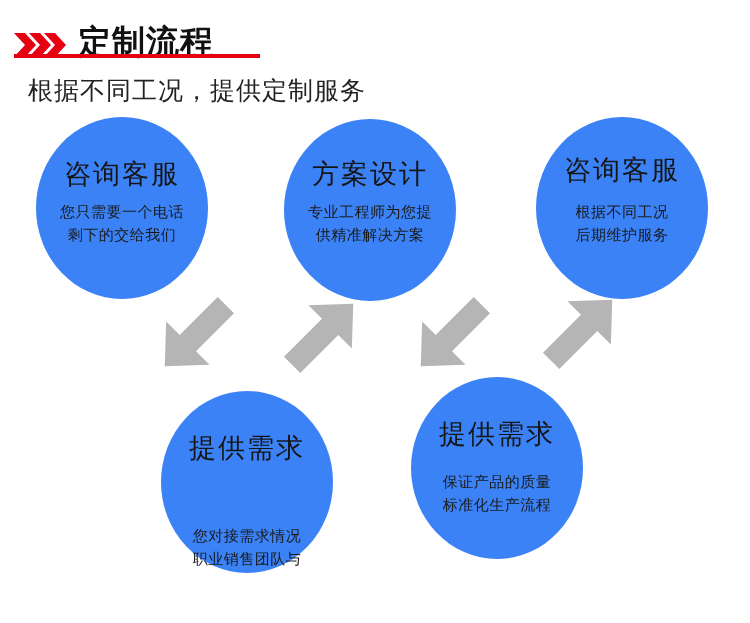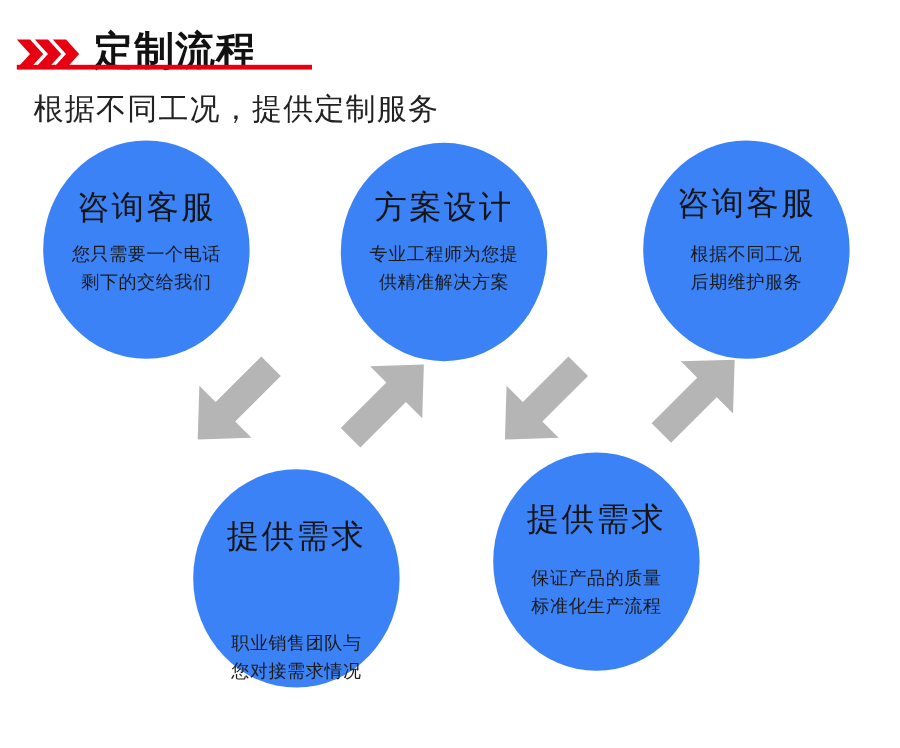--- a/index.html
+++ b/index.html
@@ -182,22 +182,22 @@
       <div class="node-title">咨询客服</div>
       <div class="node-desc">
         <div>根据不同工况</div>
         <div>后期维护服务</div>
       </div>
     </div>
 
     <div class="node node-4">
       <div class="node-title">提供需求</div>
       <div class="node-desc">
+        <div>您对接需求情况</div>
         <div>职业销售团队与</div>
-        <div>您对接需求情况</div>
       </div>
     </div>
 
     <div class="node node-5">
       <div class="node-title">提供需求</div>
       <div class="node-desc">
         <div>保证产品的质量</div>
         <div>标准化生产流程</div>
       </div>
     </div>

